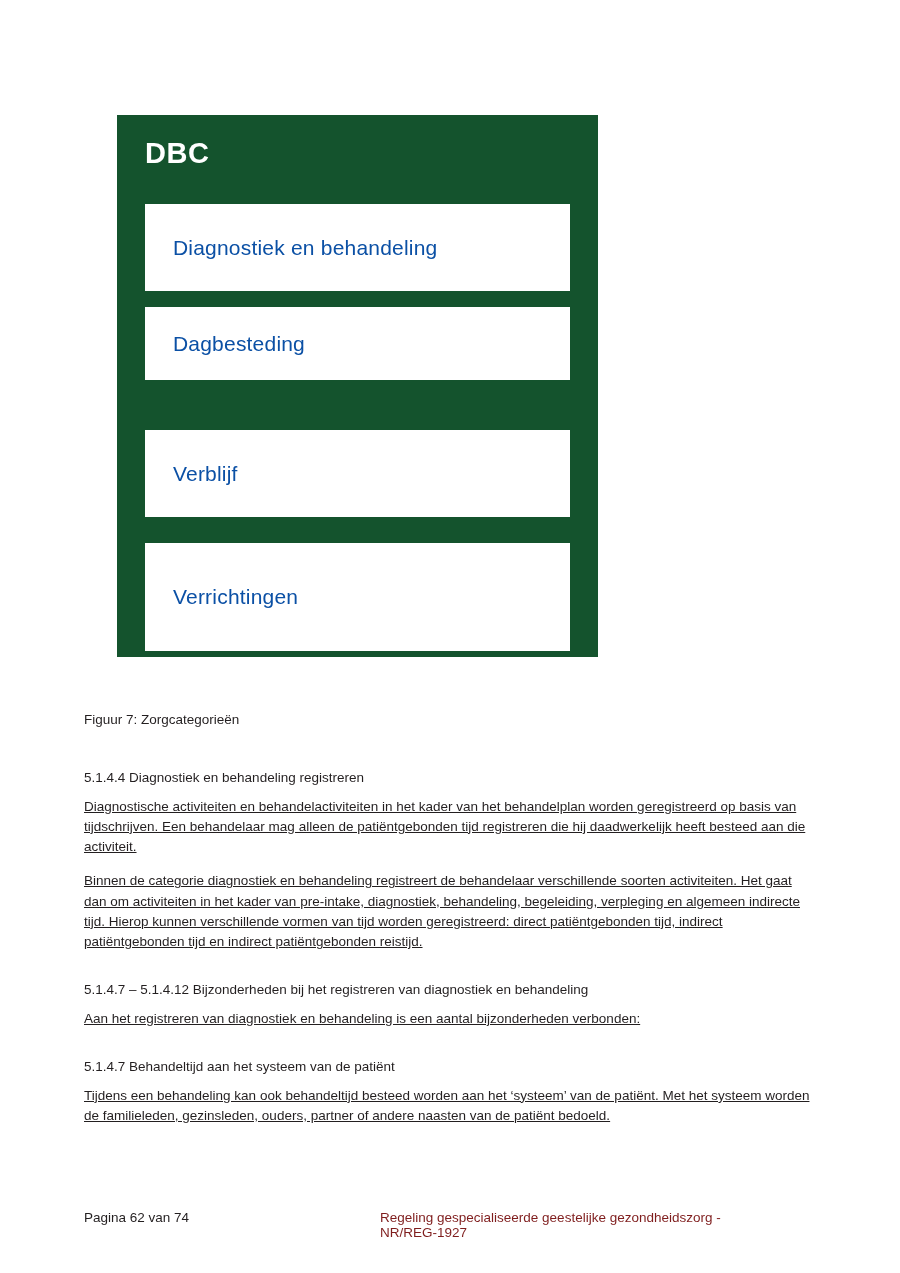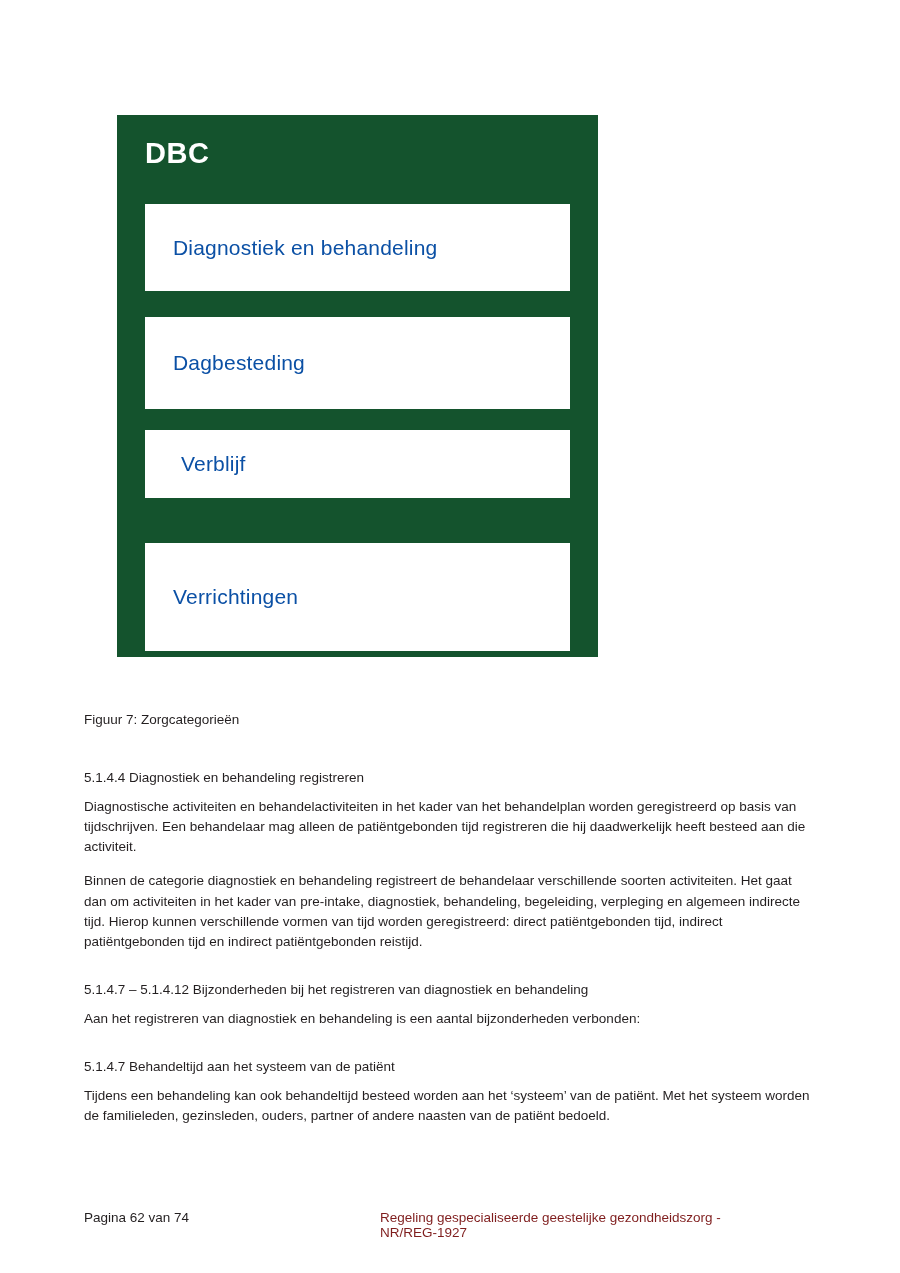--- a/index.html
+++ b/index.html
@@ -54,22 +54,22 @@
     align-items: center;
   }
   .fig-box-label {
     color: #0b50a5;
     font-size: 21px;
     font-weight: normal;
     padding-left: 28px;
     letter-spacing: 0.2px;
   }
   .fig-box-1 { top: 89px;  height: 87px; }
-  .fig-box-2 { top: 202px; height: 92px; }
-  .fig-box-3 { top: 315px; height: 68px; padding-left: 8px; }
+  .fig-box-2 { top: 192px; height: 73px; }
+  .fig-box-3 { top: 315px; height: 87px; }
   .fig-box-4 { top: 428px; height: 108px; align-items: center; }
 
   .figure-caption {
     position: absolute;
     left: 84px;
     top: 712px;
     font-size: 13.5px;
     color: #231f20;
   }
 
@@ -85,20 +85,21 @@
     color: #231f20;
     margin: 0 0 9px 0;
     line-height: 1.45;
   }
   .para {
     font-size: 13.5px;
     color: #231f20;
     margin: 0 0 14px 0;
     line-height: 1.5;
     text-align: left;
+    text-decoration: underline;
   }
   .spacer-lg { height: 14px; }
 
   
   .footer {
     position: absolute;
     left: 0;
     top: 1210px;
     width: 760px;
     height: 24px;

